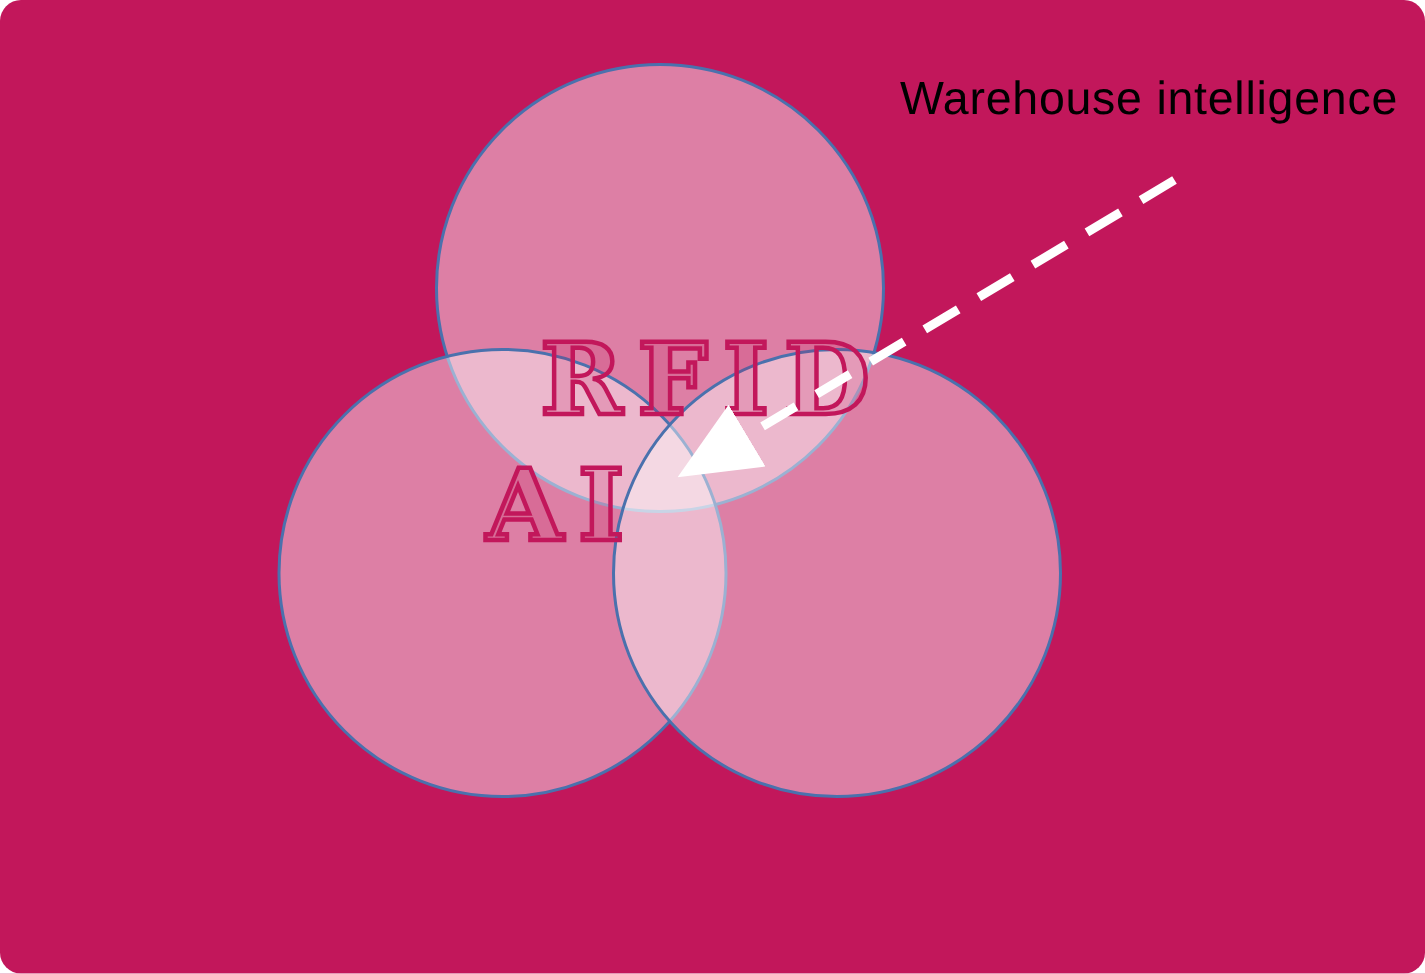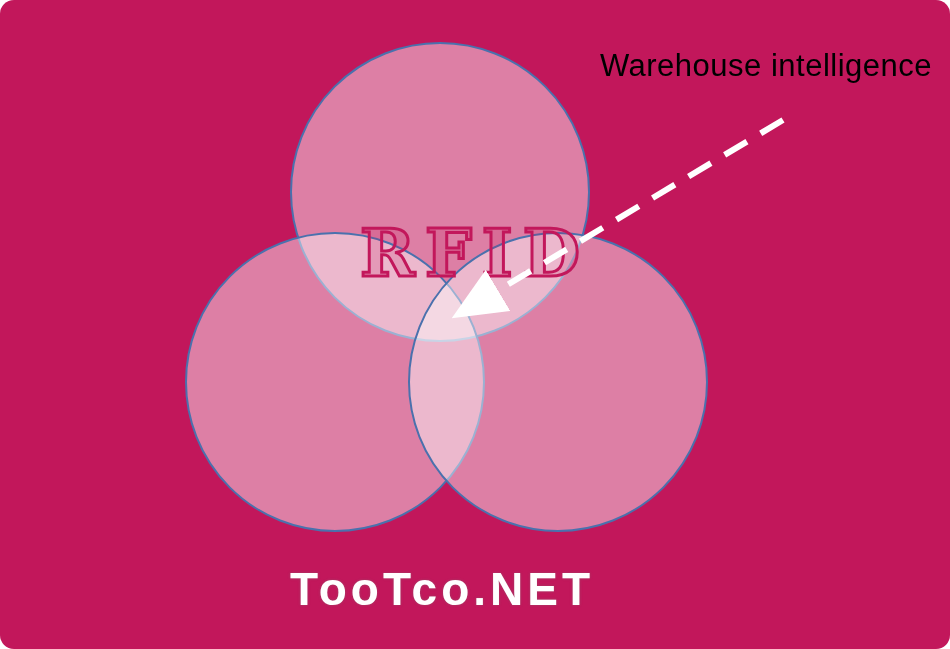--- a/index.html
+++ b/index.html
@@ -80,27 +80,27 @@
 </head>
 <body>
 
 <div class="canvas">
 
   <div class="circle circle-rfid"></div>
   <div class="circle circle-ai"></div>
   <div class="circle circle-iot"></div>
 
   <span class="venn-label label-rfid">RFID</span>
+  <span class="venn-label label-ai">AI</span>
 
   <svg class="arrow-layer" viewBox="0 0 950 649" xmlns="http://www.w3.org/2000/svg" aria-hidden="true">
     <defs>
       <marker id="arrowhead" markerWidth="9" markerHeight="8" refX="7" refY="4" orient="auto" markerUnits="strokeWidth">
         <polygon points="0 0, 9 4, 0 8" fill="#FFFFFF"></polygon>
       </marker>
     </defs>
     <line x1="783" y1="120" x2="462" y2="312" stroke="#FFFFFF" stroke-width="6" stroke-dasharray="26 16" marker-end="url(#arrowhead)"></line>
   </svg>
 
   <div class="annotation-text">Warehouse intelligence</div>
 
-  <div class="watermark">TooTco.NET</div>
 
 </div>
 
 </body></html>

